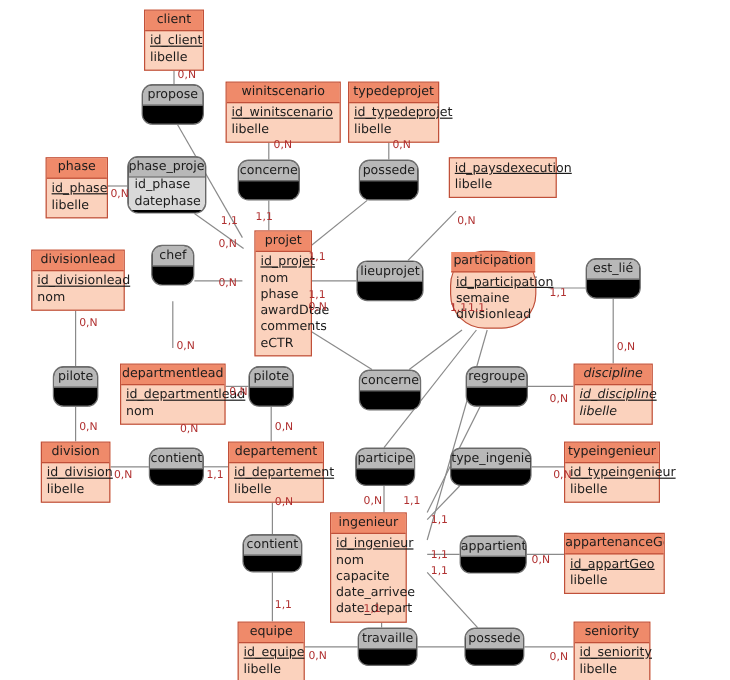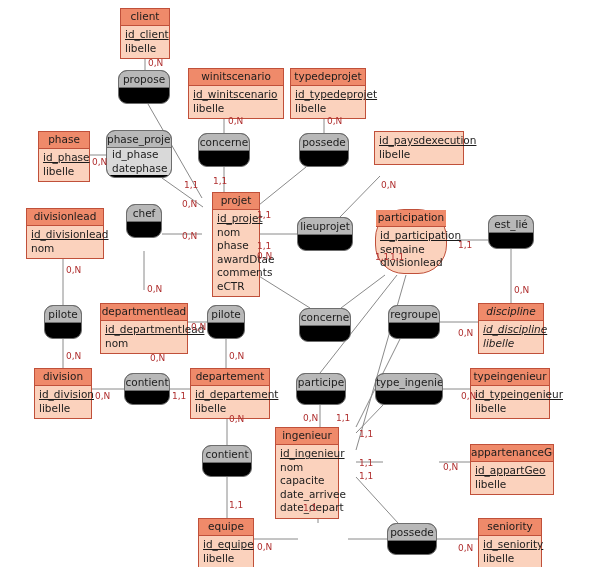--- a/index.html
+++ b/index.html
@@ -308,20 +308,28 @@
       <div class="rbody"></div>
     </div>
     <div class="rel" style="left: 375px; top: 373px; width: 68px; height: 32px;">
       <div class="rhead">type_ingenieur</div>
       <div class="rbody"></div>
     </div>
     <div class="rel" style="left: 202px; top: 445px; width: 50px; height: 32px;">
       <div class="rhead">contient</div>
       <div class="rbody"></div>
     </div>
+    <div class="rel" style="left: 383px; top: 446px; width: 56px; height: 32px;">
+      <div class="rhead">appartient</div>
+      <div class="rbody"></div>
+    </div>
+    <div class="rel" style="left: 298px; top: 523px; width: 50px; height: 32px;">
+      <div class="rhead">travaille</div>
+      <div class="rbody"></div>
+    </div>
     <div class="rel" style="left: 387px; top: 523px; width: 50px; height: 32px;">
       <div class="rhead">possede</div>
       <div class="rbody"></div>
     </div>
     <div class="card" style="left: 148px; top: 58px;">0,N</div>
     <div class="card" style="left: 228px; top: 116px;">0,N</div>
     <div class="card" style="left: 327px; top: 116px;">0,N</div>
     <div class="card" style="left: 92px; top: 157px;">0,N</div>
     <div class="card" style="left: 381px; top: 180px;">0,N</div>
     <div class="card" style="left: 213px; top: 176px;">1,1</div>

